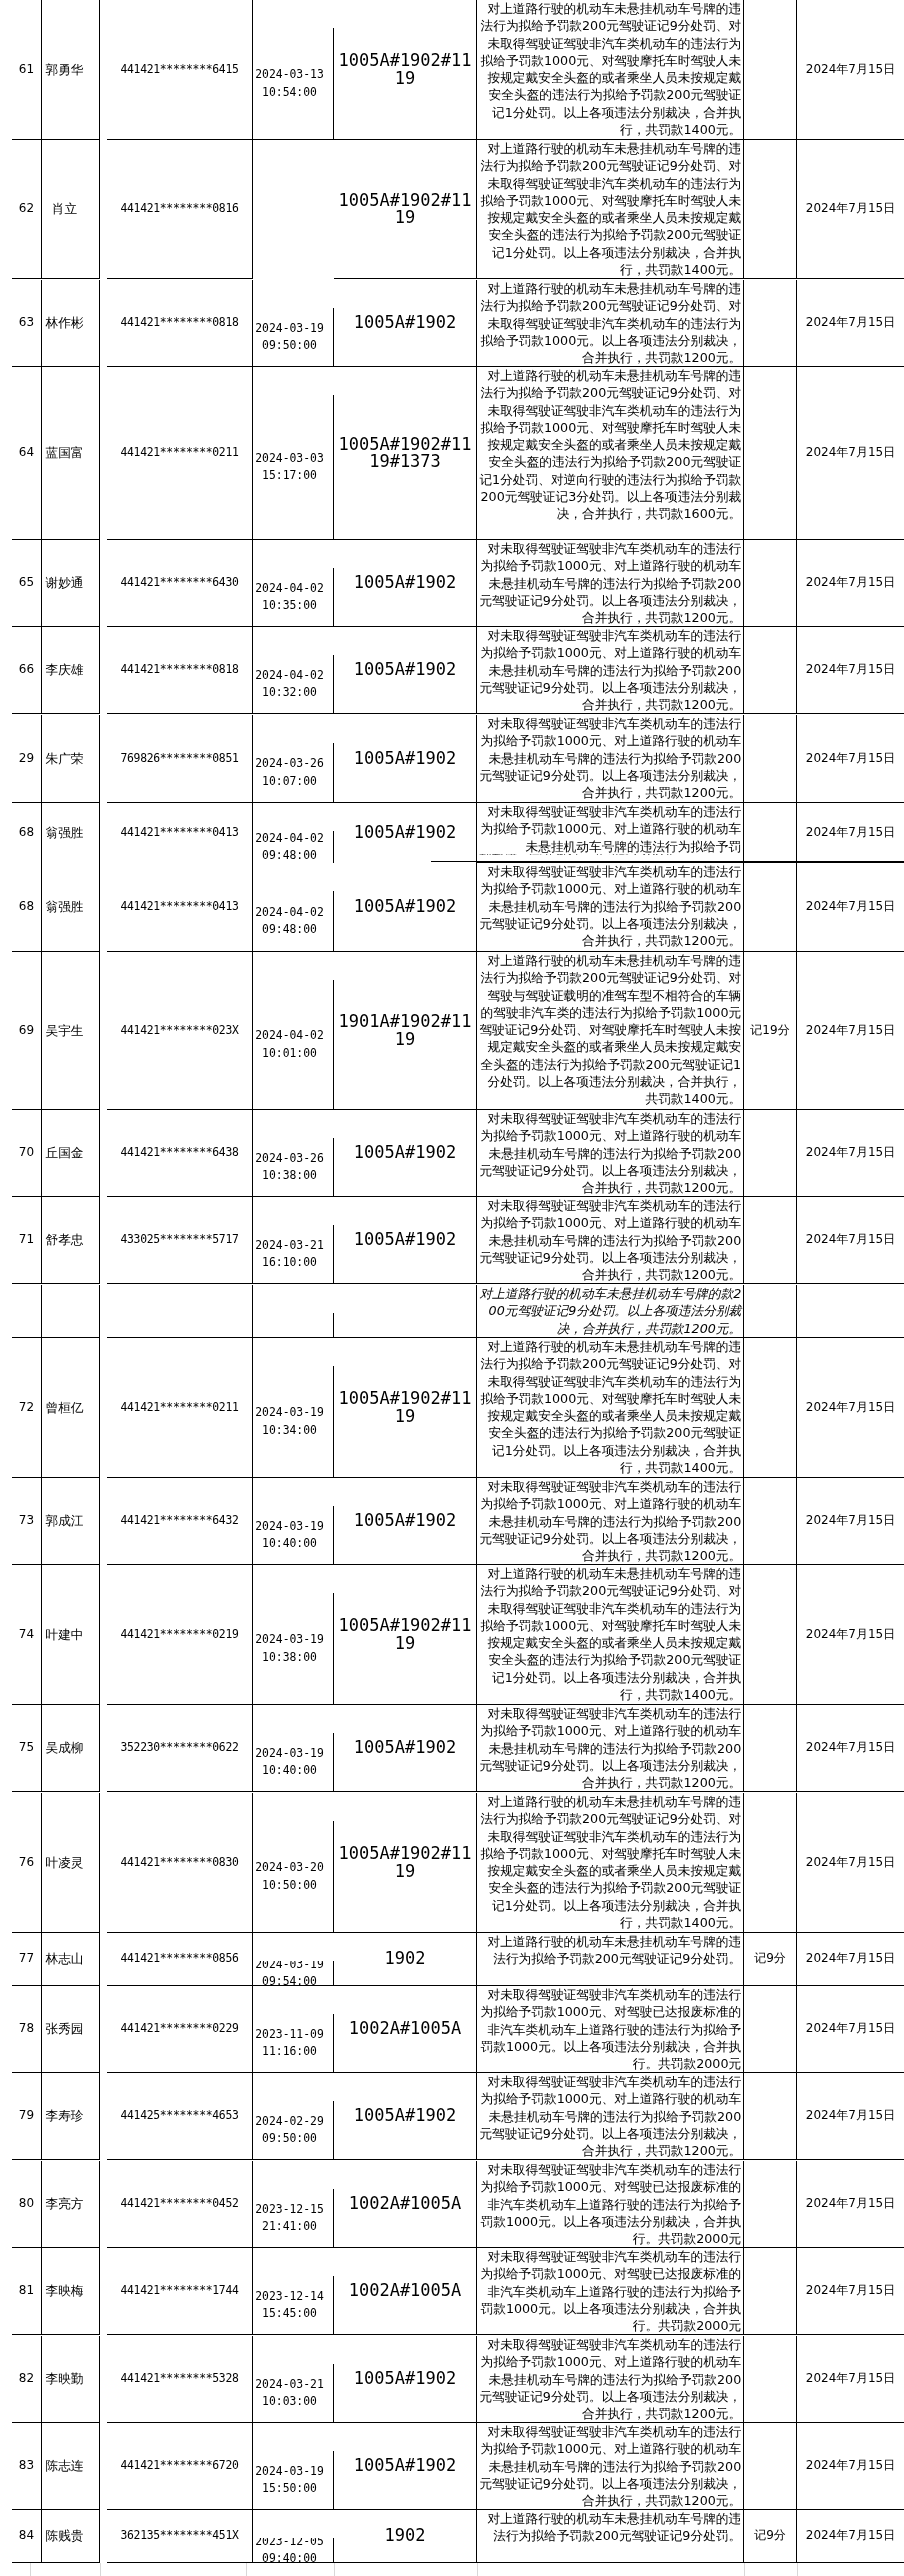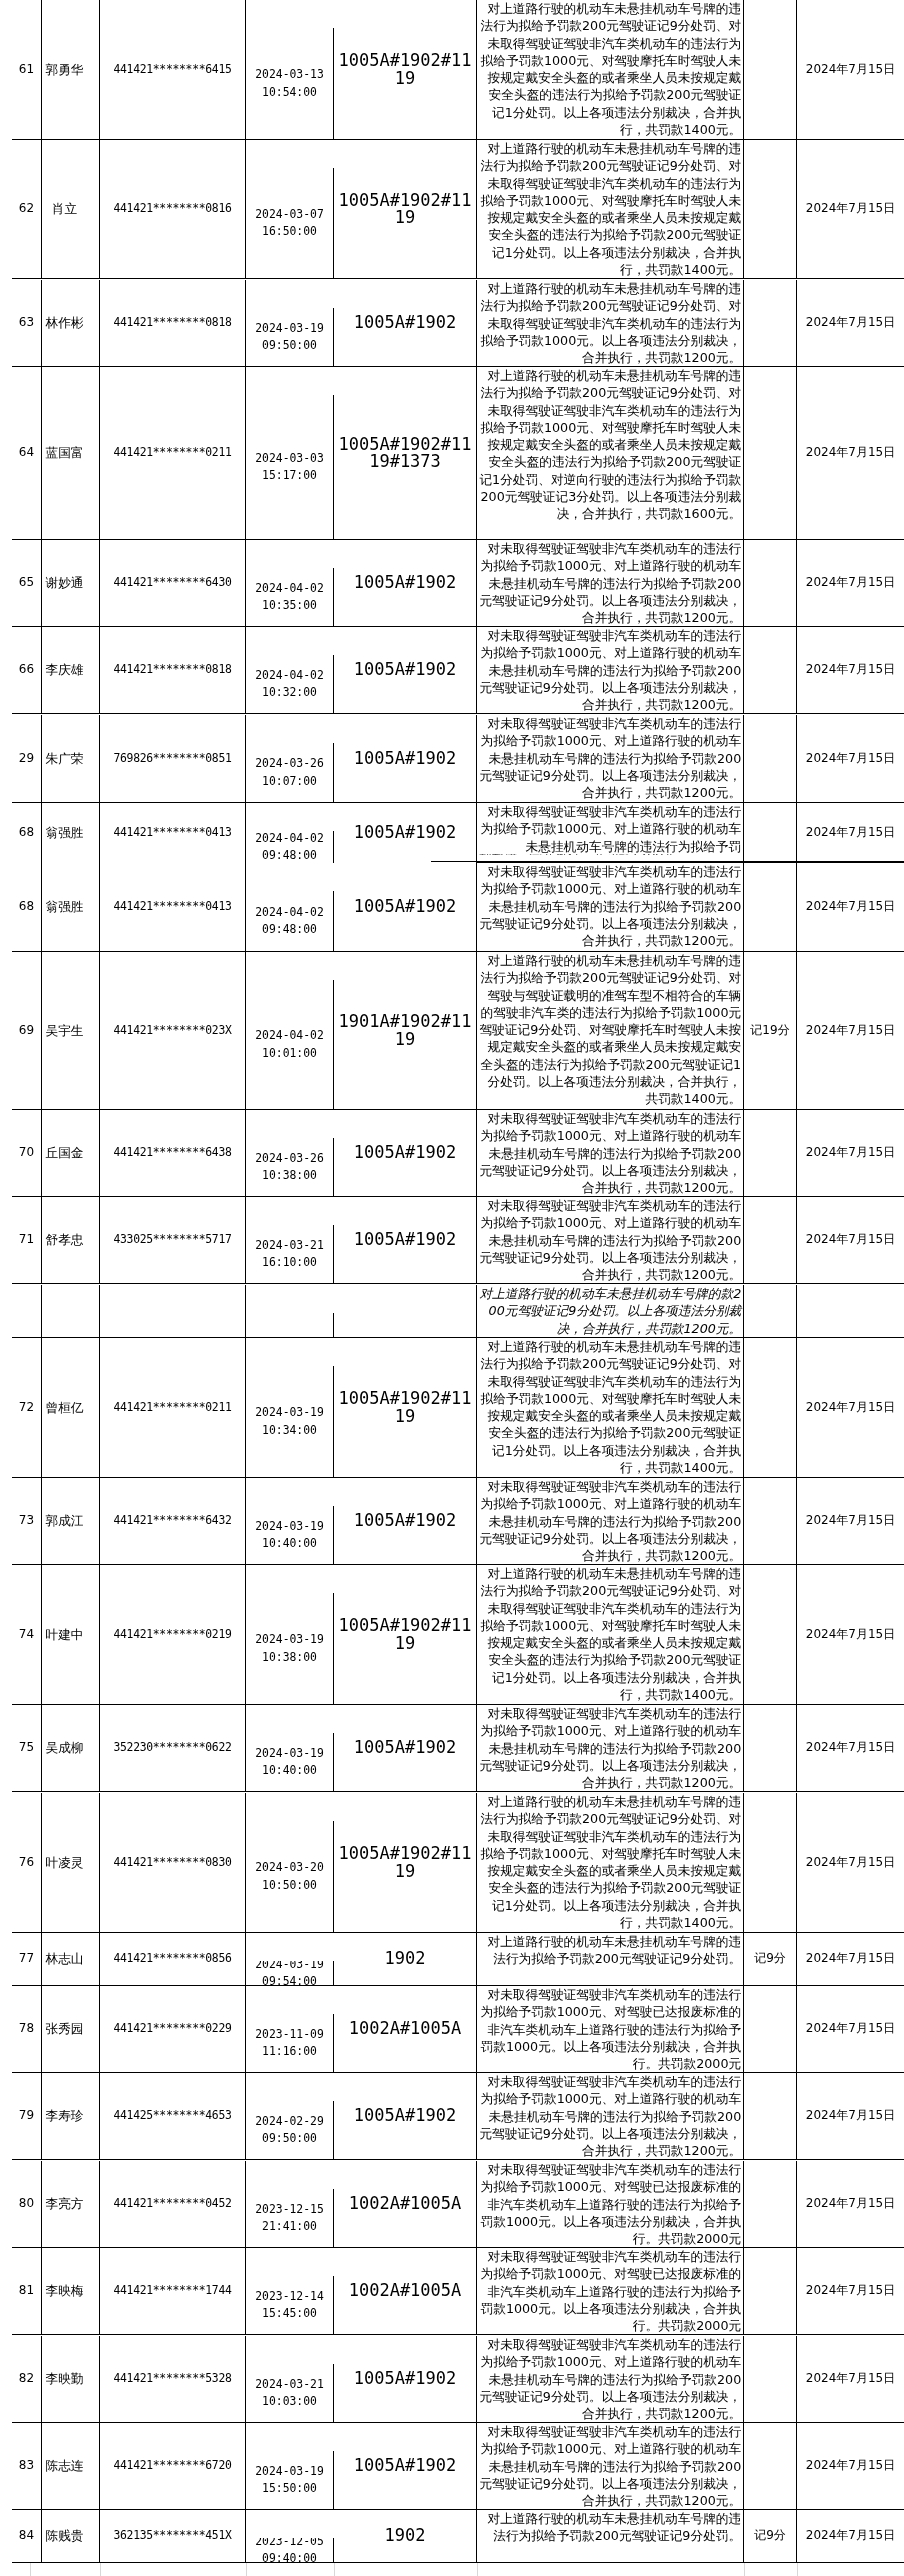--- a/index.html
+++ b/index.html
@@ -6,21 +6,21 @@
   body { width: 904px; height: 2576px; position: relative; overflow: hidden;
          font-family: "DejaVu Sans", "Liberation Sans", sans-serif; color: #000; }
   #sheet { position: absolute; left: 0; top: 0; width: 904px; height: 2576px; }
   .row { position: absolute; left: 0; width: 904px; }
   .cell { position: absolute; top: 0; bottom: 0; box-sizing: border-box;
           border-right: 1.4px solid #000; border-bottom: 1.4px solid #000;
           display: flex; align-items: center; justify-content: center; text-align: center;
           font-size: 12px; line-height: 17.3px; overflow: hidden; }
   .c0 { left: 12px; width: 30px; border-left: 0; }
   .c1 { left: 30px; width: 70px; font-size: 12.7px; text-align: center; }
-  .c2 { left: 100px; width: 146px; font-family: "DejaVu Sans Mono", "Liberation Mono", monospace; font-size: 11.4px; letter-spacing: -0.3px; }
+  .c2 { left: 107px; width: 146px; font-family: "DejaVu Sans Mono", "Liberation Mono", monospace; font-size: 11.4px; letter-spacing: -0.3px; }
   .c3 { left: 246px; width: 88px; font-family: "DejaVu Sans Mono", "Liberation Mono", monospace; font-size: 11.4px; flex-direction: column; margin-top: 28px; }
   .c4 { left: 334px; width: 143px; font-family: "DejaVu Sans Mono", "Liberation Mono", monospace; font-size: 17px; word-break: break-all; padding: 0 1.8px; }
   .c5 { left: 477px; width: 267px; justify-content: flex-start; align-items: flex-start; text-align: right;
         font-size: 12.7px; line-height: 17.3px; padding: 0 1.8px; word-break: break-all; }
   .c6 { left: 744px; width: 53px; font-size: 12px; }
   .c7 { left: 797px; width: 107px; border-right: 0; font-size: 12px; }
   .c3 span { display: block; }
   .glitch-line { position: absolute; height: 0; border-top: 1.4px solid #000; }
   .empty-grid { position: absolute; top: 2563px; left: 0; width: 904px; height: 12.7px; }
   .empty-grid div { position: absolute; top: 0; bottom: 0; border-right: 0.9px solid #d8d8d8; }
@@ -41,24 +41,20 @@
       <div class="cell c5">
         <div>对上道路行驶的机动车未悬挂机动车号牌的违法行为拟给予罚款200元驾驶证记9分处罚、对未取得驾驶证驾驶非汽车类机动车的违法行为拟给予罚款1000元、对驾驶摩托车时驾驶人未按规定戴安全头盔的或者乘坐人员未按规定戴安全头盔的违法行为拟给予罚款200元驾驶证记1分处罚。以上各项违法分别裁决，合并执行，共罚款1400元。</div>
       </div>
       <div class="cell c6"></div>
       <div class="cell c7">2024年7月15日</div>
     </div>
     <div class="row" style="top: 140px; height: 139px;">
       <div class="cell c0">62</div>
       <div class="cell c1">肖立</div>
       <div class="cell c2">441421********0816</div>
-      <div class="cell c3">
-        <span>2024-03-07</span>
-        <span>16:50:00</span>
-      </div>
       <div class="cell c4">1005A#1902#1119</div>
       <div class="cell c5">
         <div>对上道路行驶的机动车未悬挂机动车号牌的违法行为拟给予罚款200元驾驶证记9分处罚、对未取得驾驶证驾驶非汽车类机动车的违法行为拟给予罚款1000元、对驾驶摩托车时驾驶人未按规定戴安全头盔的或者乘坐人员未按规定戴安全头盔的违法行为拟给予罚款200元驾驶证记1分处罚。以上各项违法分别裁决，合并执行，共罚款1400元。</div>
       </div>
       <div class="cell c6"></div>
       <div class="cell c7">2024年7月15日</div>
     </div>
     <div class="row" style="top: 280px; height: 87px;">
       <div class="cell c0">63</div>
       <div class="cell c1">林作彬</div>

